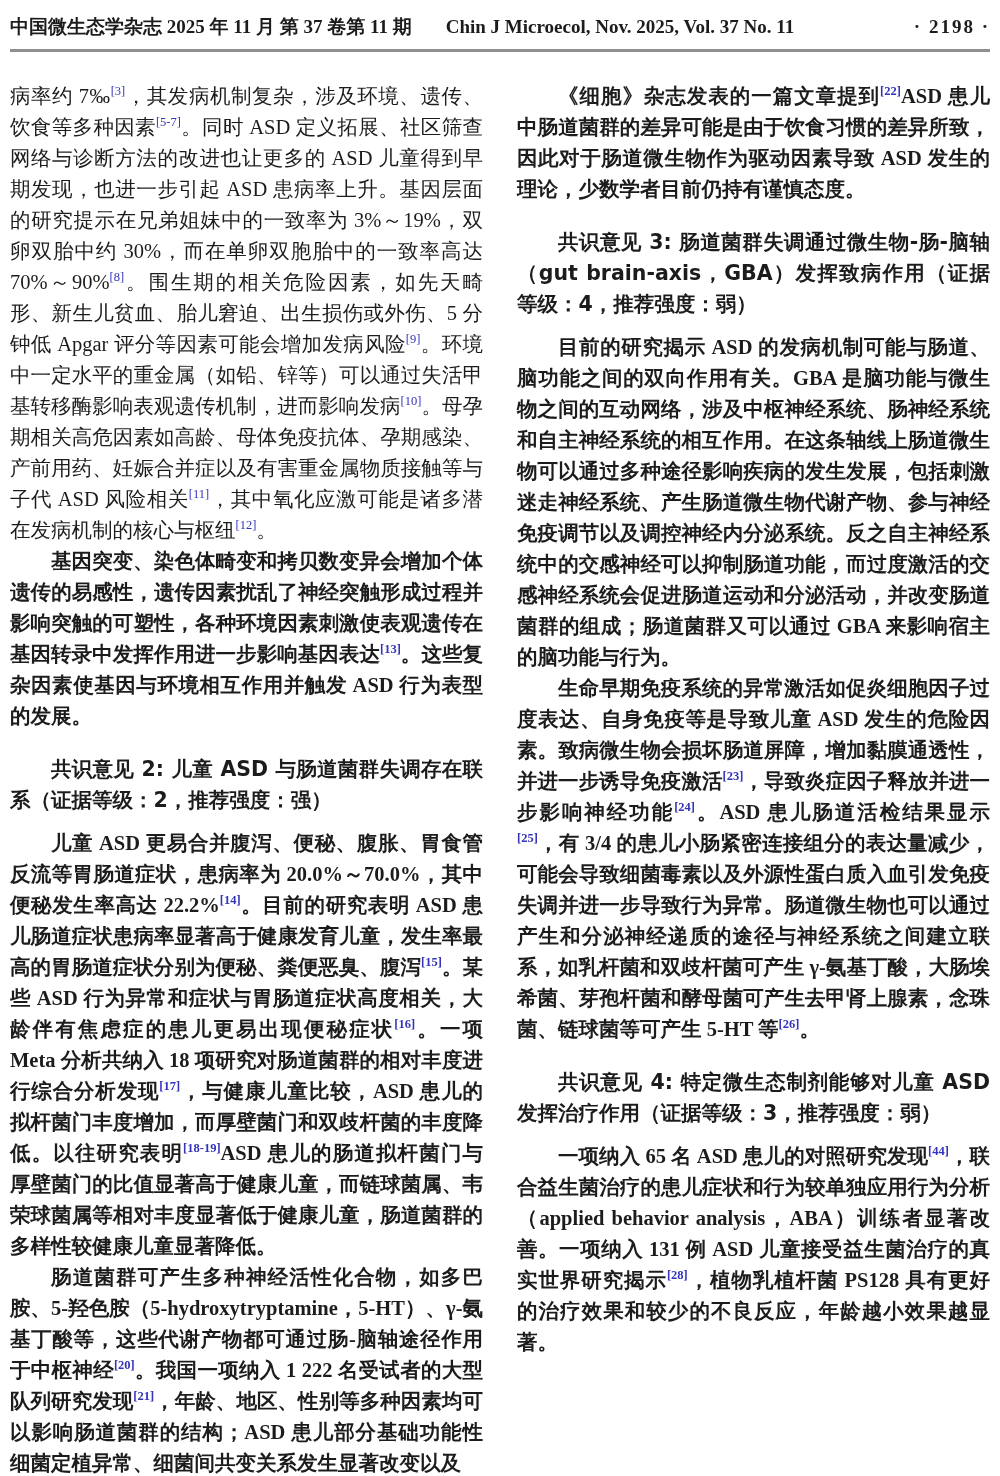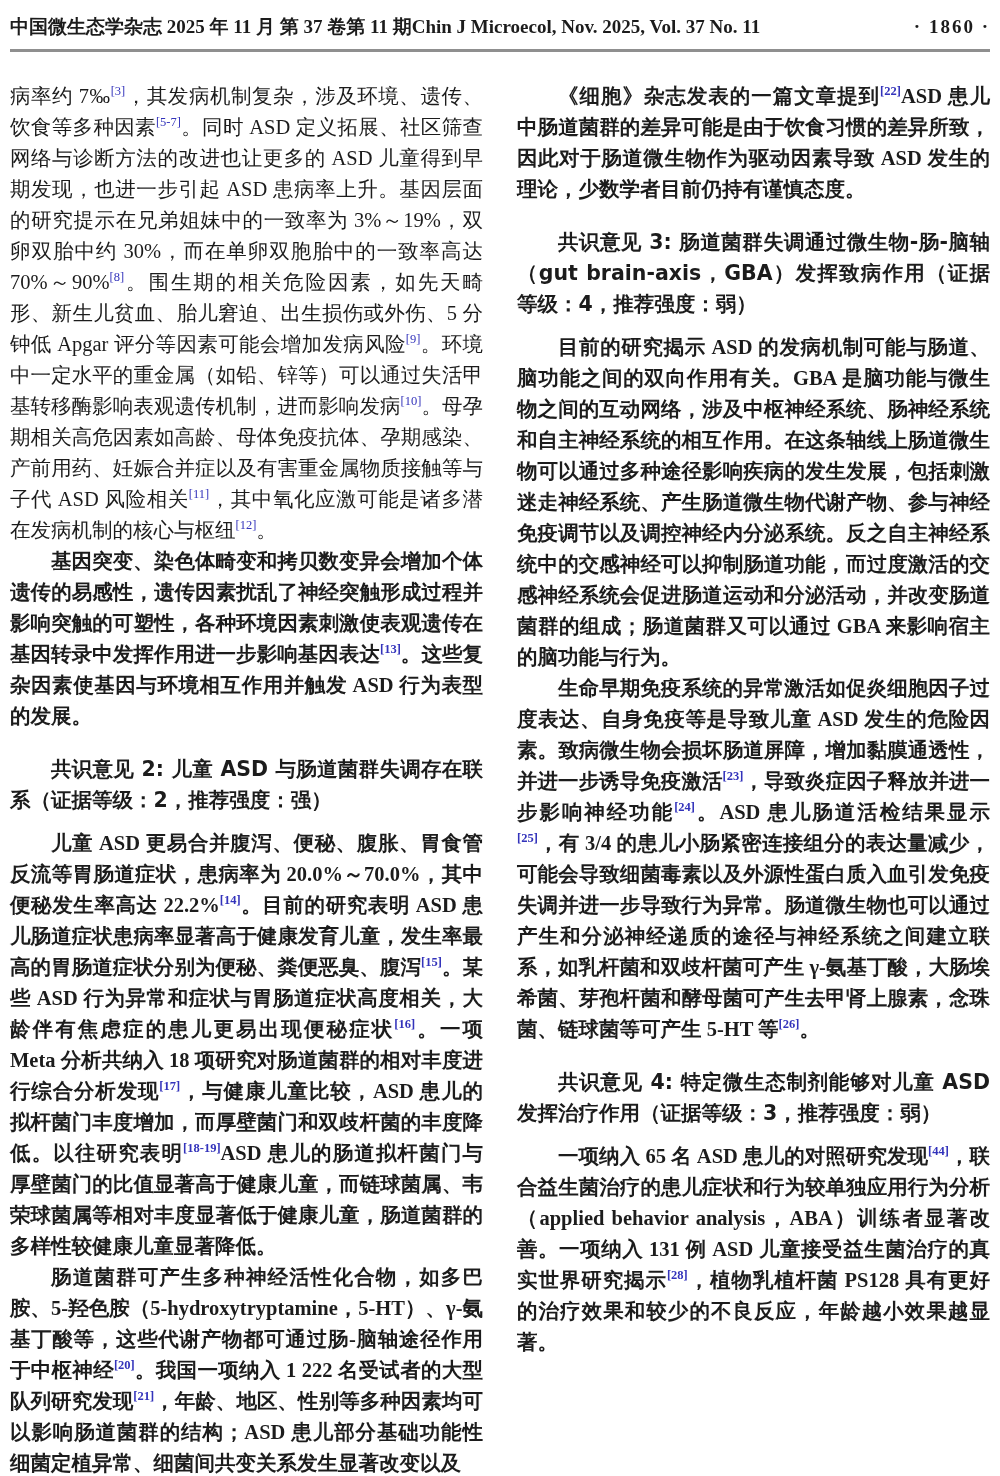--- a/index.html
+++ b/index.html
@@ -15,21 +15,21 @@
 
   .page-header {
     display: flex;
     align-items: baseline;
     padding-top: 14px;
     font-size: 19px;
     white-space: nowrap;
     font-weight: bold;
   }
   .journal-cn { }
-  .journal-en { }
+  .journal-en { margin-left: 34px; }
   .page-number { margin-left: auto; letter-spacing: 2px; }
 
   .header-rule {
     height: 3px;
     background: #8f8f8f;
     margin-top: 9px;
   }
 
   .columns {
     display: flex;
@@ -59,21 +59,21 @@
   }
 </style>
 </head>
 <body>
 
 <div class="page">
 
   <div class="page-header">
     <span class="journal-cn">中国微生态学杂志 2025 年 11 月 第 37 卷第 11 期</span>
     <span class="journal-en">Chin J Microecol, Nov. 2025, Vol. 37 No. 11</span>
-    <span class="page-number">· 1860 ·</span>
+    <span class="page-number">· 2198 ·</span>
   </div>
 
   <div class="header-rule"></div>
 
   <div class="columns">
     <div class="col" id="col-left">
         <p class="para"><span>病率约 7‰</span><sup class="ref">[3]</sup><span>，其发病机制复杂，涉及环境、遗传、饮食等多种因素</span><sup class="ref">[5-7]</sup><span>。同时 ASD 定义拓展、社区筛查网络与诊断方法的改进也让更多的 ASD 儿童得到早期发现，也进一步引起 ASD 患病率上升。基因层面的研究提示在兄弟姐妹中的一致率为 3%～19%，双卵双胎中约 30%，而在单卵双胞胎中的一致率高达 70%～90%</span><sup class="ref">[8]</sup><span>。围生期的相关危险因素，如先天畸形、新生儿贫血、胎儿窘迫、出生损伤或外伤、5 分钟低 Apgar 评分等因素可能会增加发病风险</span><sup class="ref">[9]</sup><span>。环境中一定水平的重金属（如铅、锌等）可以通过失活甲基转移酶影响表观遗传机制，进而影响发病</span><sup class="ref">[10]</sup><span>。母孕期相关高危因素如高龄、母体免疫抗体、孕期感染、产前用药、妊娠合并症以及有害重金属物质接触等与子代 ASD 风险相关</span><sup class="ref">[11]</sup><span>，其中氧化应激可能是诸多潜在发病机制的核心与枢纽</span><sup class="ref">[12]</sup><span>。</span></p>
         <p class="para indent"><span>基因突变、染色体畸变和拷贝数变异会增加个体遗传的易感性，遗传因素扰乱了神经突触形成过程并影响突触的可塑性，各种环境因素刺激使表观遗传在基因转录中发挥作用进一步影响基因表达</span><sup class="ref">[13]</sup><span>。这些复杂因素使基因与环境相互作用并触发 ASD 行为表型的发展。</span></p>
         <p class="heading indent"><span>共识意见 2: 儿童 ASD 与肠道菌群失调存在联系（证据等级：2，推荐强度：强）</span></p>
         <p class="para indent"><span>儿童 ASD 更易合并腹泻、便秘、腹胀、胃食管反流等胃肠道症状，患病率为 20.0%～70.0%，其中便秘发生率高达 22.2%</span><sup class="ref">[14]</sup><span>。目前的研究表明 ASD 患儿肠道症状患病率显著高于健康发育儿童，发生率最高的胃肠道症状分别为便秘、粪便恶臭、腹泻</span><sup class="ref">[15]</sup><span>。某些 ASD 行为异常和症状与胃肠道症状高度相关，大龄伴有焦虑症的患儿更易出现便秘症状</span><sup class="ref">[16]</sup><span>。一项 Meta 分析共纳入 18 项研究对肠道菌群的相对丰度进行综合分析发现</span><sup class="ref">[17]</sup><span>，与健康儿童比较，ASD 患儿的拟杆菌门丰度增加，而厚壁菌门和双歧杆菌的丰度降低。以往研究表明</span><sup class="ref">[18-19]</sup><span>ASD 患儿的肠道拟杆菌门与厚壁菌门的比值显著高于健康儿童，而链球菌属、韦荣球菌属等相对丰度显著低于健康儿童，肠道菌群的多样性较健康儿童显著降低。</span></p>

